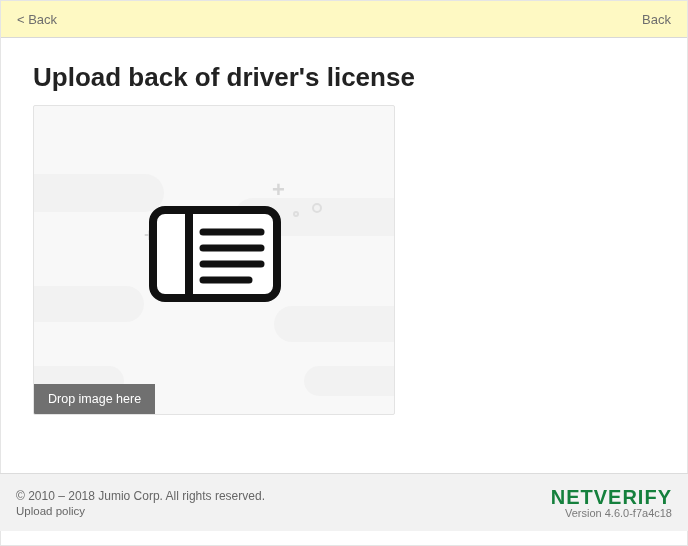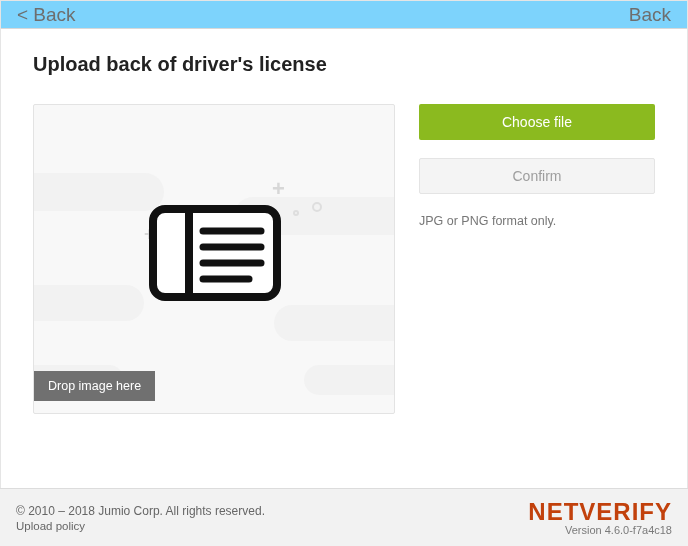--- a/index.html
+++ b/index.html
@@ -5,41 +5,41 @@
     * { box-sizing: border-box; margin: 0; padding: 0; }
     body {
       width: 688px;
       height: 546px;
       background: #ffffff;
       font-family: -apple-system, BlinkMacSystemFont, "Segoe UI", Helvetica, Arial, sans-serif;
       overflow: hidden;
       border: 1px solid #e5e5e5;
     }
     .topbar {
-      height: 28px;
-      background: #7dd3fc;
+      height: 37px;
+      background: #fef9c3;
       border-bottom: 1px solid #d8d8d8;
       display: flex;
       align-items: center;
       justify-content: space-between;
       padding: 0 16px;
-      font-size: 19px;
+      font-size: 13px;
       color: #6e6e6e;
     }
     .topbar .back { cursor: pointer; }
     .topbar .help { cursor: pointer; }
     .content {
       padding: 24px 32px 0 32px;
       background: #ffffff;
     }
     .page-title {
-      font-size: 20px;
+      font-size: 26px;
       font-weight: 600;
       color: #222222;
-      margin-bottom: 28px;
+      margin-bottom: 12px;
     }
     .cols { display: flex; gap: 24px; }
     .dropzone {
       width: 362px;
       height: 310px;
       border: 1px solid #e3e3e3;
       background: #f8f8f8;
       position: relative;
       overflow: hidden;
       border-radius: 2px;
@@ -53,21 +53,21 @@
     .b5 { width: 120px; height: 30px; top: 260px; left: -30px; }
     .b6 { width: 120px; height: 30px; top: 260px; right: -30px; }
     .sparkle { position: absolute; color: #d7d7d7; font-size: 22px; font-weight: 600; line-height: 1; }
     .sp1 { top: 73px;  left: 238px; }
     .sp2 { top: 120px; left: 110px; font-size: 18px; }
     .circle { position: absolute; border: 2px solid #dedede; border-radius: 50%; }
     .c1 { width: 10px; height: 10px; top: 97px;  left: 278px; }
     .c2 { width: 6px;  height: 6px;  top: 105px;  left: 259px; }
     .drop-label {
       position: absolute;
-      bottom: 12px; left: 0;
+      bottom: 0; left: 0;
       background: #707070;
       color: #ffffff;
       font-size: 12.5px;
       padding: 8px 14px;
     }
     .card-icon {
       position: absolute;
       top: 100px; left: 115px;
     }
     .right-col { flex: 1; }
@@ -78,40 +78,40 @@
       border-radius: 2px;
       font-size: 14px;
       cursor: pointer;
       margin-bottom: 18px;
     }
     .btn-choose { background: #8bba1f; color: #ffffff; font-weight: 500; }
     .btn-confirm { background: #f4f4f4; color: #9e9e9e; border: 1px solid #e4e4e4; }
     .format-hint { font-size: 12.5px; color: #777777; margin-top: 2px; }
     .footer {
       position: absolute;
-      bottom: 0; left: 0; right: 0;
+      bottom: 15px; left: 0; right: 0;
       height: 58px;
       background: #f2f2f2;
       border-top: 1px solid #dcdcdc;
       display: flex;
       justify-content: space-between;
       align-items: center;
       padding: 8px 16px;
       font-size: 12px;
       color: #666666;
     }
     .footer .left { display: flex; flex-direction: column; gap: 2px; }
     .footer .left a { color: #666666; text-decoration: none; cursor: pointer; font-size: 11.5px; }
     .footer .right { text-align: right; }
     .brand {
       font-family: Arial, sans-serif;
-      font-size: 24px;
+      font-size: 20px;
       font-weight: 800;
       letter-spacing: 1px;
-      color: #c2410c;
+      color: #15803d;
       line-height: 1;
     }
     .version { font-size: 11px; color: #7a7a7a; text-align: right; }
   </style>
 </head>
 <body>
 
 <div class="topbar">
   <span class="back">&lt; Back</span>
   <span class="help">Back</span>
@@ -138,25 +138,20 @@
           <line x1="40" y1="8" x2="40" y2="88" stroke="#111111" stroke-width="8"></line>
           <line x1="54" y1="26" x2="112" y2="26" stroke="#111111" stroke-width="7" stroke-linecap="round"></line>
           <line x1="54" y1="42" x2="112" y2="42" stroke="#111111" stroke-width="7" stroke-linecap="round"></line>
           <line x1="54" y1="58" x2="112" y2="58" stroke="#111111" stroke-width="7" stroke-linecap="round"></line>
           <line x1="54" y1="74" x2="100" y2="74" stroke="#111111" stroke-width="7" stroke-linecap="round"></line>
         </svg>
       </div>
       <div class="drop-label">Drop image here</div>
     </div>
 
-    <div class="right-col">
-      <button class="btn btn-choose">Choose file</button>
-      <button class="btn btn-confirm">Confirm</button>
-      <div class="format-hint">JPG or PNG format only.</div>
-    </div>
   </div>
 </div>
 
 <div class="footer">
   <div class="left">
     <span>© 2010 – 2018 Jumio Corp. All rights reserved.</span>
     <a>Upload policy</a>
   </div>
   <div class="right">
     <div class="brand">NETVERIFY</div>

